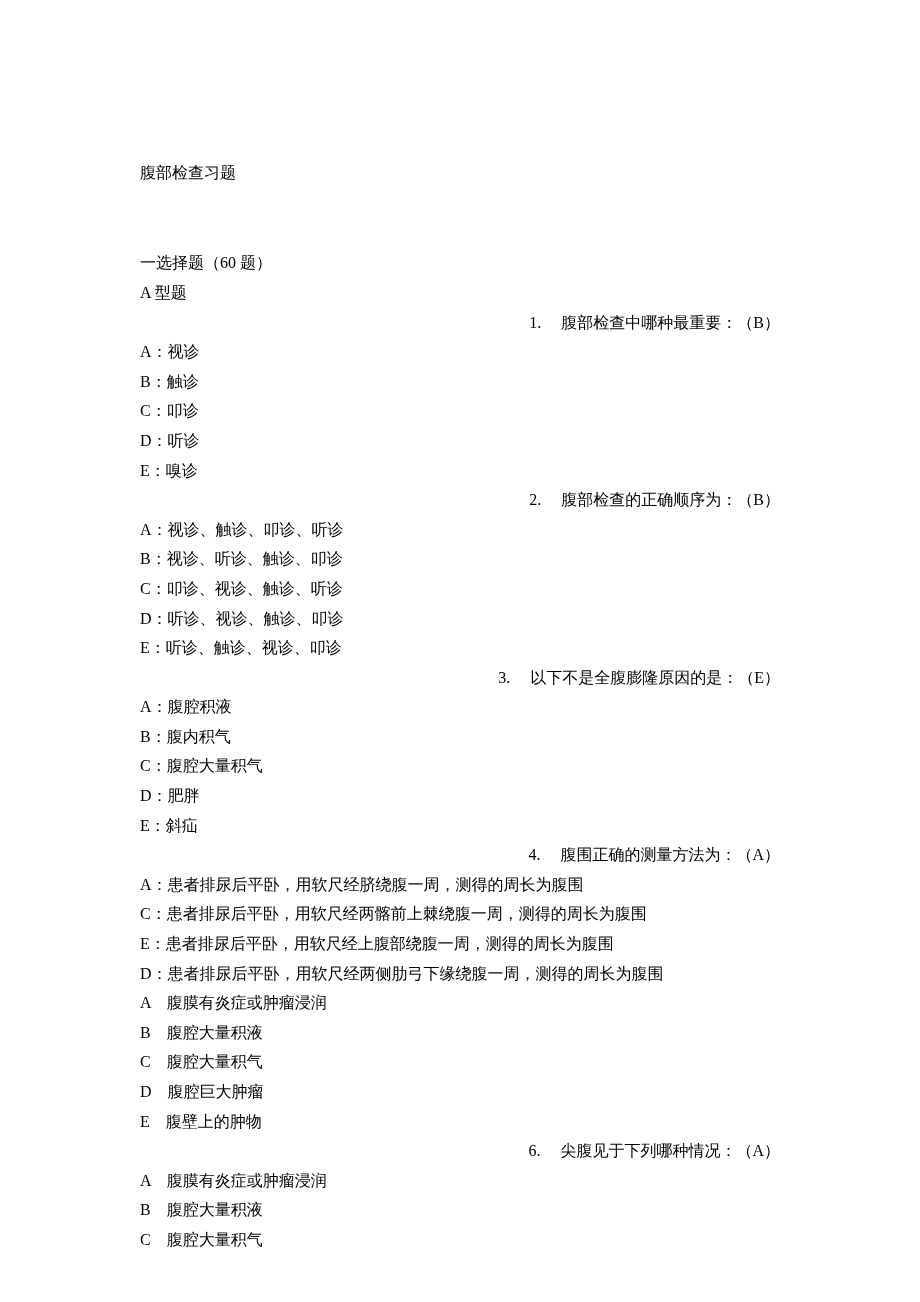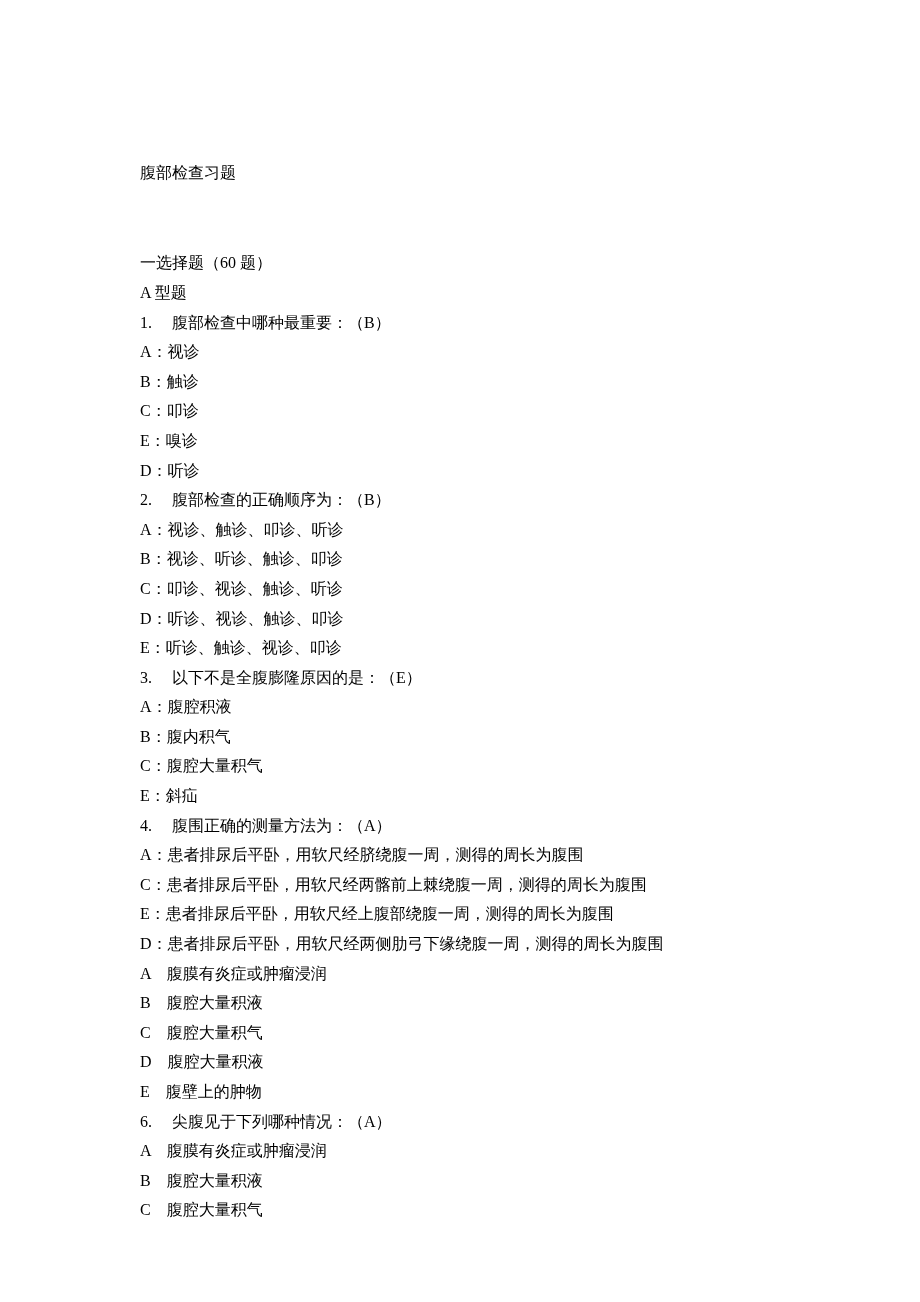--- a/index.html
+++ b/index.html
@@ -16,69 +16,71 @@
     color: #000000;
   }
   .title {
     margin-bottom: 3.8em;
   }
   .line {
     white-space: nowrap;
   }
   .q-line {
     white-space: nowrap;
+    text-align: right;
   }
 </style>
 </head>
 <body>
 
 <div class="page">
   <div class="title line">腹部检查习题</div>
 
   <div class="line">一选择题（60 题）</div>
   <div class="line">A 型题</div>
 
   <div class="q-line">
     <span>1.</span>&nbsp;&nbsp;&nbsp;&nbsp;&nbsp;<span>腹部检查中哪种最重要：（B）</span>
   </div>
   <div class="line">A：视诊</div>
   <div class="line">B：触诊</div>
   <div class="line">C：叩诊</div>
+  <div class="line">D：听诊</div>
   <div class="line">E：嗅诊</div>
-  <div class="line">D：听诊</div>
 
   <div class="q-line">
     <span>2.</span>&nbsp;&nbsp;&nbsp;&nbsp;&nbsp;<span>腹部检查的正确顺序为：（B）</span>
   </div>
   <div class="line">A：视诊、触诊、叩诊、听诊</div>
   <div class="line">B：视诊、听诊、触诊、叩诊</div>
   <div class="line">C：叩诊、视诊、触诊、听诊</div>
   <div class="line">D：听诊、视诊、触诊、叩诊</div>
   <div class="line">E：听诊、触诊、视诊、叩诊</div>
 
   <div class="q-line">
     <span>3.</span>&nbsp;&nbsp;&nbsp;&nbsp;&nbsp;<span>以下不是全腹膨隆原因的是：（E）</span>
   </div>
   <div class="line">A：腹腔积液</div>
   <div class="line">B：腹内积气</div>
   <div class="line">C：腹腔大量积气</div>
+  <div class="line">D：肥胖</div>
   <div class="line">E：斜疝</div>
 
   <div class="q-line">
     <span>4.</span>&nbsp;&nbsp;&nbsp;&nbsp;&nbsp;<span>腹围正确的测量方法为：（A）</span>
   </div>
   <div class="line">A：患者排尿后平卧，用软尺经脐绕腹一周，测得的周长为腹围</div>
   <div class="line">C：患者排尿后平卧，用软尺经两髂前上棘绕腹一周，测得的周长为腹围</div>
   <div class="line">E：患者排尿后平卧，用软尺经上腹部绕腹一周，测得的周长为腹围</div>
   <div class="line">D：患者排尿后平卧，用软尺经两侧肋弓下缘绕腹一周，测得的周长为腹围</div>
 
   <div class="line">A　腹膜有炎症或肿瘤浸润</div>
   <div class="line">B　腹腔大量积液</div>
   <div class="line">C　腹腔大量积气</div>
-  <div class="line">D　腹腔大量积液</div>
+  <div class="line">D　腹腔巨大肿瘤</div>
   <div class="line">E　腹壁上的肿物</div>
 
   <div class="q-line">
     <span>6.</span>&nbsp;&nbsp;&nbsp;&nbsp;&nbsp;<span>尖腹见于下列哪种情况：（A）</span>
   </div>
   <div class="line">A　腹膜有炎症或肿瘤浸润</div>
   <div class="line">B　腹腔大量积液</div>
   <div class="line">C　腹腔大量积气</div>
 
 </div>

